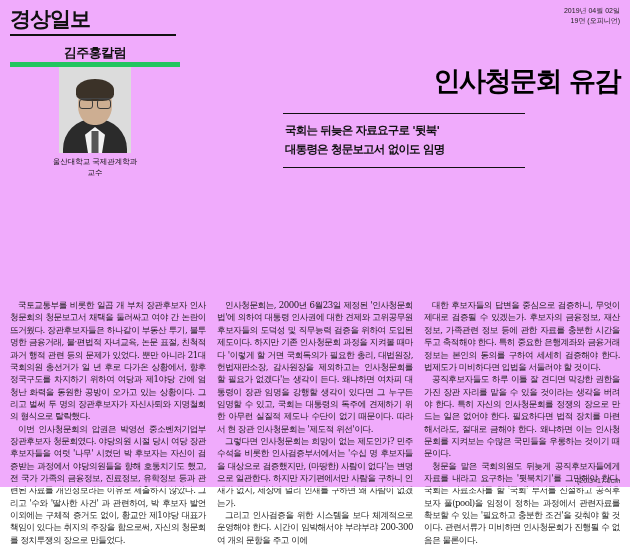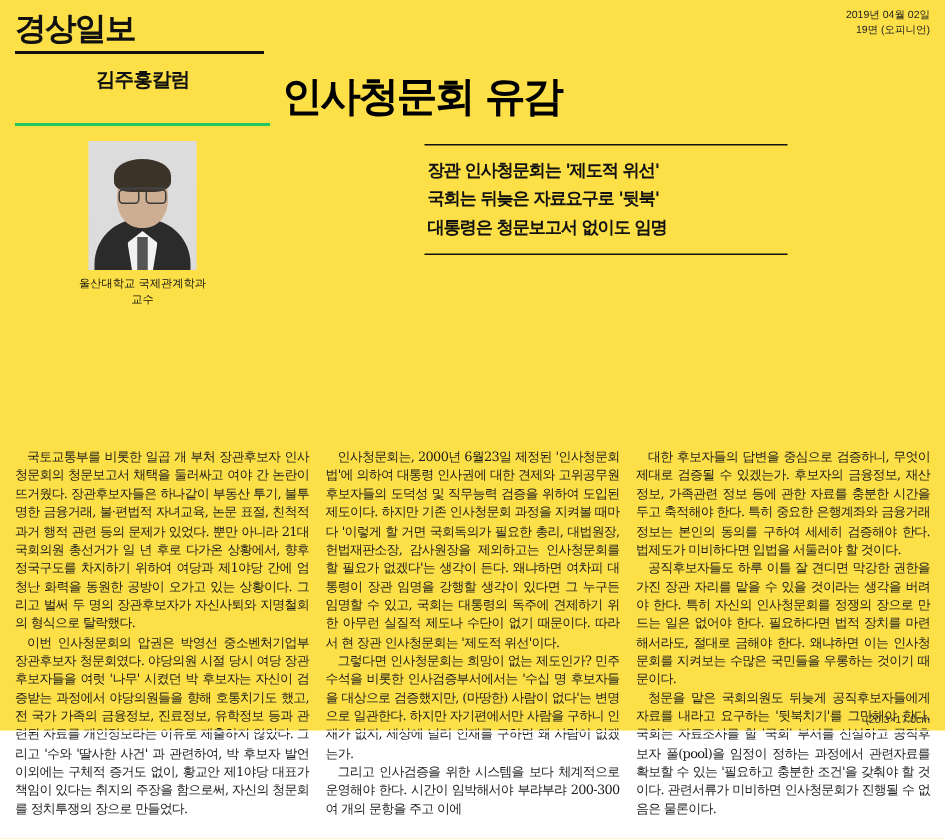--- a/index.html
+++ b/index.html
@@ -12,21 +12,21 @@
     height: 559px;
     font-family: "Liberation Serif", serif;
     color: #111;
     position: relative;
     overflow: hidden;
   }
   .page {
     position: relative;
     width: 630px;
     height: 488px;
-    background: #fde047;
+    background: #f0abfc;
     box-sizing: border-box;
     padding: 6px 10px 0 10px;
   }
 
   
   .masthead {
     position: relative;
     height: 34px;
   }
   .masthead-logo {
@@ -69,23 +69,23 @@
     top: 0;
     width: 170px;
     text-align: center;
   }
   .column-name {
     font-family: "DejaVu Serif", serif;
     font-weight: bold;
     font-size: 13px;
     letter-spacing: -0.5px;
     color: #111;
-    padding-bottom: 20px;
-    border-bottom: 2px solid #22c55e;
-    margin-bottom: 10px;
+    padding-bottom: 0;
+    border-bottom: 5px solid #22c55e;
+    margin-bottom: 0;
   }
   .portrait {
     width: 72px;
     height: 86px;
     margin: 0 auto 3px auto;
     position: relative;
     overflow: hidden;
     background: linear-gradient(#e9e9e9, #d7d7d7);
   }
   .portrait .bg {
@@ -173,23 +173,23 @@
     position: absolute;
     left: 178px;
     right: 0;
     top: 0;
   }
   .headline {
     font-family: "DejaVu Serif", serif;
     font-weight: bold;
     font-size: 27px;
     letter-spacing: -1.5px;
-    text-align: left;
+    text-align: right;
     color: #000;
-    margin-top: 2px;
+    margin-top: 19px;
   }
   .subhead-box {
     margin: 14px auto 0 auto;
     width: 238px;
     border-top: 1.5px solid #111;
     border-bottom: 1.5px solid #111;
     padding: 7px 2px 8px 2px;
   }
   .subhead-line {
     font-family: "DejaVu Serif", serif;
@@ -269,21 +269,20 @@
       </div>
       <div class="byline-affil">
         <div>울산대학교 국제관계학과</div>
         <div>교수</div>
       </div>
     </div>
 
     <div class="title-block">
       <div class="headline">인사청문회 유감</div>
       <div class="subhead-box">
-        <div class="subhead-line">장관 인사청문회는 '제도적 위선'</div>
         <div class="subhead-line">국회는 뒤늦은 자료요구로 '뒷북'</div>
         <div class="subhead-line">대통령은 청문보고서 없이도 임명</div>
       </div>
     </div>
   </div>
 
   <div class="body-cols">
     <div class="col">
       <p>국토교통부를 비롯한 일곱 개 부처 장관후보자 인사청문회의 청문보고서 채택을 둘러싸고 여야 간 논란이 뜨거웠다. 장관후보자들은 하나같이 부동산 투기, 불투명한 금융거래, 불·편법적 자녀교육, 논문 표절, 친척적 과거 행적 관련 등의 문제가 있었다. 뿐만 아니라 21대 국회의원 총선거가 일 년 후로 다가온 상황에서, 향후 정국구도를 차지하기 위하여 여당과 제1야당 간에 엄청난 화력을 동원한 공방이 오가고 있는 상황이다. 그리고 벌써 두 명의 장관후보자가 자신사퇴와 지명철회의 형식으로 탈락했다.</p>
       <p>이번 인사청문회의 압권은 박영선 중소벤처기업부 장관후보자 청문회였다. 야당의원 시절 당시 여당 장관후보자들을 여럿 '나무' 시켰던 박 후보자는 자신이 검증받는 과정에서 야당의원들을 향해 호통치기도 했고, 전 국가 가족의 금융정보, 진료정보, 유학정보 등과 관련된 자료를 개인정보라는 이유로 제출하지 않았다. 그리고 '수와 '딸사한 사건' 과 관련하여, 박 후보자 발언 이외에는 구체적 증거도 없이, 황교안 제1야당 대표가 책임이 있다는 취지의 주장을 함으로써, 자신의 청문회를 정치투쟁의 장으로 만들었다.</p>

